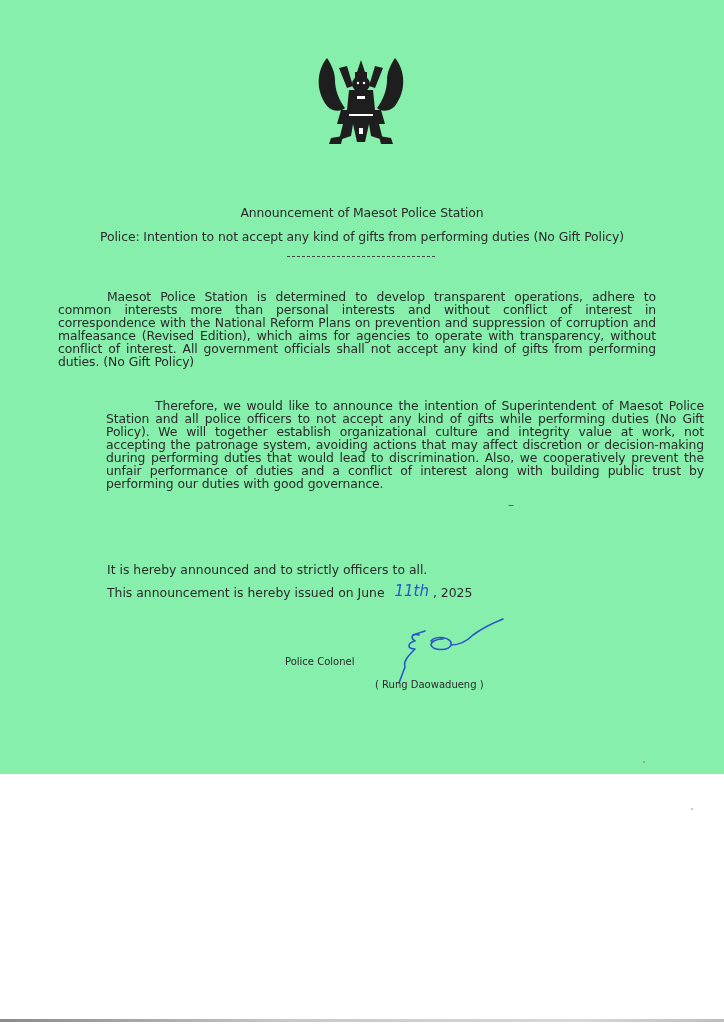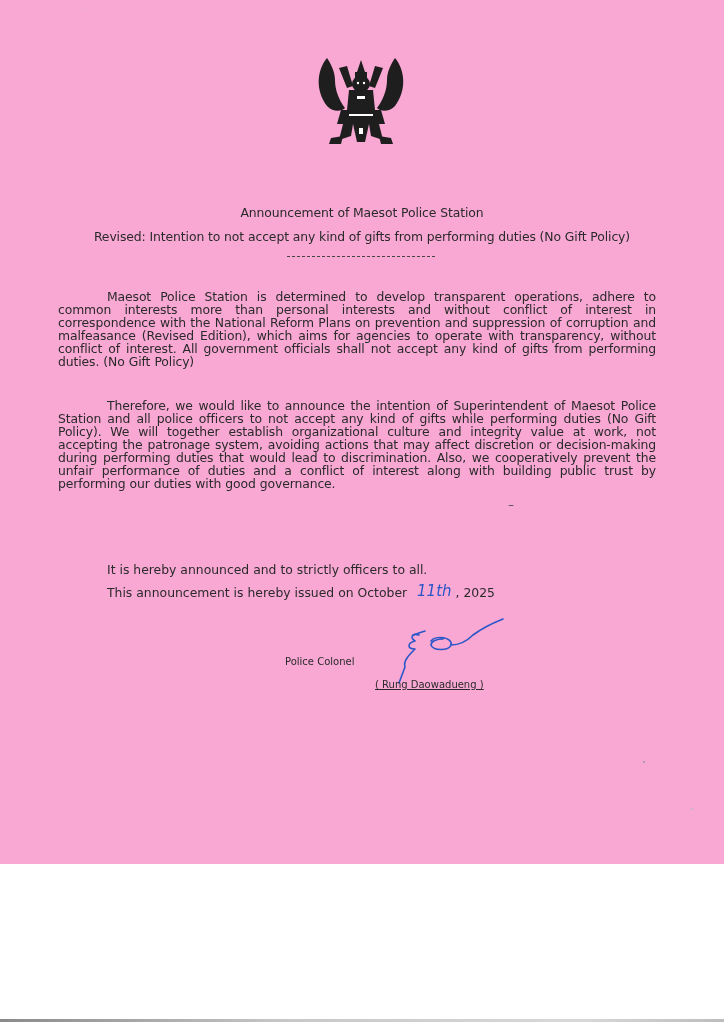--- a/index.html
+++ b/index.html
@@ -11,22 +11,22 @@
       width: 724px;
       height: 1024px;
       position: relative;
       overflow: hidden;
       font-family: "DejaVu Sans", sans-serif;
       color: #2a2a2a;
     }
     .page {
       position: absolute;
       left: 0; top: 0;
-      width: 724px; height: 864px;
-      background: #f9a8d4;
+      width: 724px; height: 774px;
+      background: #86efac;
     }
     .emblem {
       position: absolute;
       left: 313px;
       top: 50px;
       width: 96px;
       height: 100px;
     }
     .header-line {
       position: absolute;
@@ -55,41 +55,41 @@
       letter-spacing: -0.12px;
       word-spacing: 0.3px;
     }
     .para {
       margin: 0;
       text-align: justify;
       text-align-last: left;
       text-indent: 49px;
     }
     .p1 { top: 290px; }
-    .p2 { top: 399px; }
+    .p2 { top: 399px; margin-left: 48px; }
     .closing {
       position: absolute;
       left: 107px;
       font-size: 12.4px;
       white-space: nowrap;
     }
     .closing1 { top: 562px; }
     .closing2 { top: 583px; }
     .hand-date {
       font-family: "DejaVu Sans", sans-serif;
       color: #2a56c8;
       font-size: 15px;
       font-style: italic;
       display: inline-block;
       padding: 0 4px 0 6px;
       transform: translateY(-1px);
     }
     .sig-block { position: absolute; font-size: 10px; white-space: nowrap; }
     .rank { left: 285px; top: 656px; }
-    .name { left: 375px; top: 679px; text-decoration: underline; }
+    .name { left: 375px; top: 679px; }
     .position { left: 327px; top: 700px; }
     .signature {
       position: absolute;
       left: 395px;
       top: 615px;
       width: 115px;
       height: 80px;
     }
     .speck {
       position: absolute;
@@ -140,33 +140,33 @@
     <g fill="#ffffff">
       <circle cx="45" cy="33" r="1.2"></circle>
       <circle cx="51" cy="33" r="1.2"></circle>
       <rect x="44" y="46" width="8" height="3"></rect>
       <rect x="36" y="64" width="24" height="2"></rect>
       <rect x="46" y="78" width="4" height="6"></rect>
     </g>
   </svg>
 
   <div class="header-line title">Announcement of Maesot Police Station</div>
-  <div class="header-line subject">Revised: Intention to not accept any kind of gifts from performing duties (No Gift Policy)</div>
+  <div class="header-line subject">Police: Intention to not accept any kind of gifts from performing duties (No Gift Policy)</div>
   <div class="divider"></div>
 
   <div class="body-text p1">
     <p class="para">Maesot Police Station is determined to develop transparent operations, adhere to common interests more than personal interests and without conflict of interest in correspondence with the National Reform Plans on prevention and suppression of corruption and malfeasance (Revised Edition), which aims for agencies to operate with transparency, without conflict of interest. All government officials shall not accept any kind of gifts from performing duties. (No Gift Policy)</p>
   </div>
   <div class="body-text p2">
     <p class="para">Therefore, we would like to announce the intention of Superintendent of Maesot Police Station and all police officers to not accept any kind of gifts while performing duties (No Gift Policy). We will together establish organizational culture and integrity value at work, not accepting the patronage system, avoiding actions that may affect discretion or decision-making during performing duties that would lead to discrimination. Also, we cooperatively prevent the unfair performance of duties and a conflict of interest along with building public trust by performing our duties with good governance.</p>
   </div>
 
   <div class="closing closing1">It is hereby announced and to strictly officers to all.</div>
   <div class="closing closing2">
-    <span>This announcement is hereby issued on October</span>
+    <span>This announcement is hereby issued on June</span>
     <span class="hand-date">11th</span><span>, 2025</span>
   </div>
 
   <svg class="signature" viewBox="0 0 115 80">
     <g fill="none" stroke="#2a56c8" stroke-width="1.6" stroke-linecap="round" stroke-linejoin="round">
       <path d="M24 20 C 18 18, 14 22, 20 26 C 12 28, 12 34, 20 34 C 14 40, 8 46, 10 52 L 4 68"></path>
       <path d="M18 20 L 30 16"></path>
       <path d="M36 26 C 40 20, 58 22, 56 30 C 54 36, 38 36, 36 30 C 36 26, 42 24, 48 24"></path>
       <path d="M56 30 C 66 30, 72 26, 78 20 C 86 14, 98 8, 108 4"></path>
     </g>

